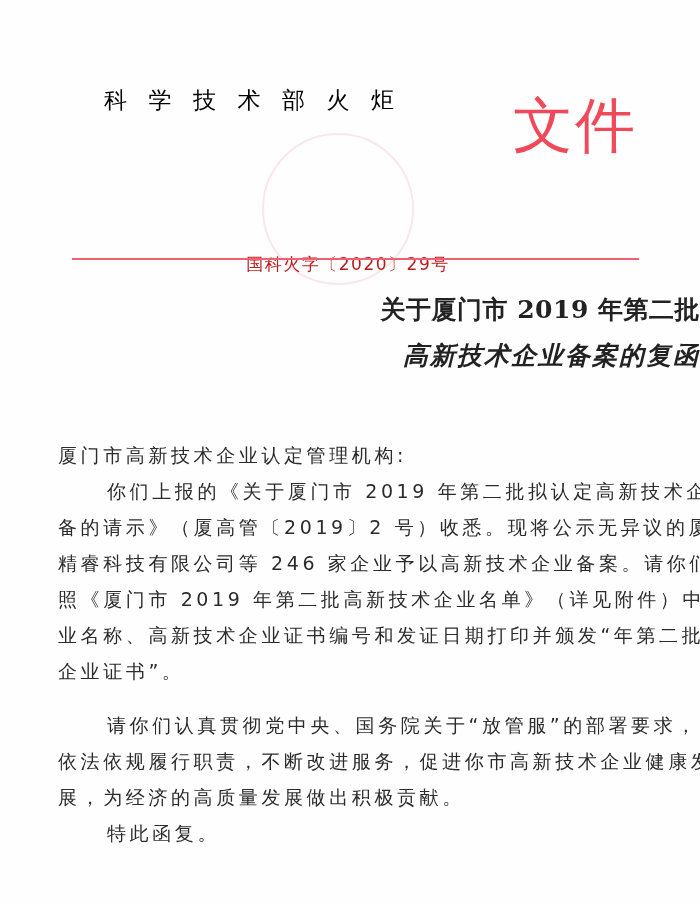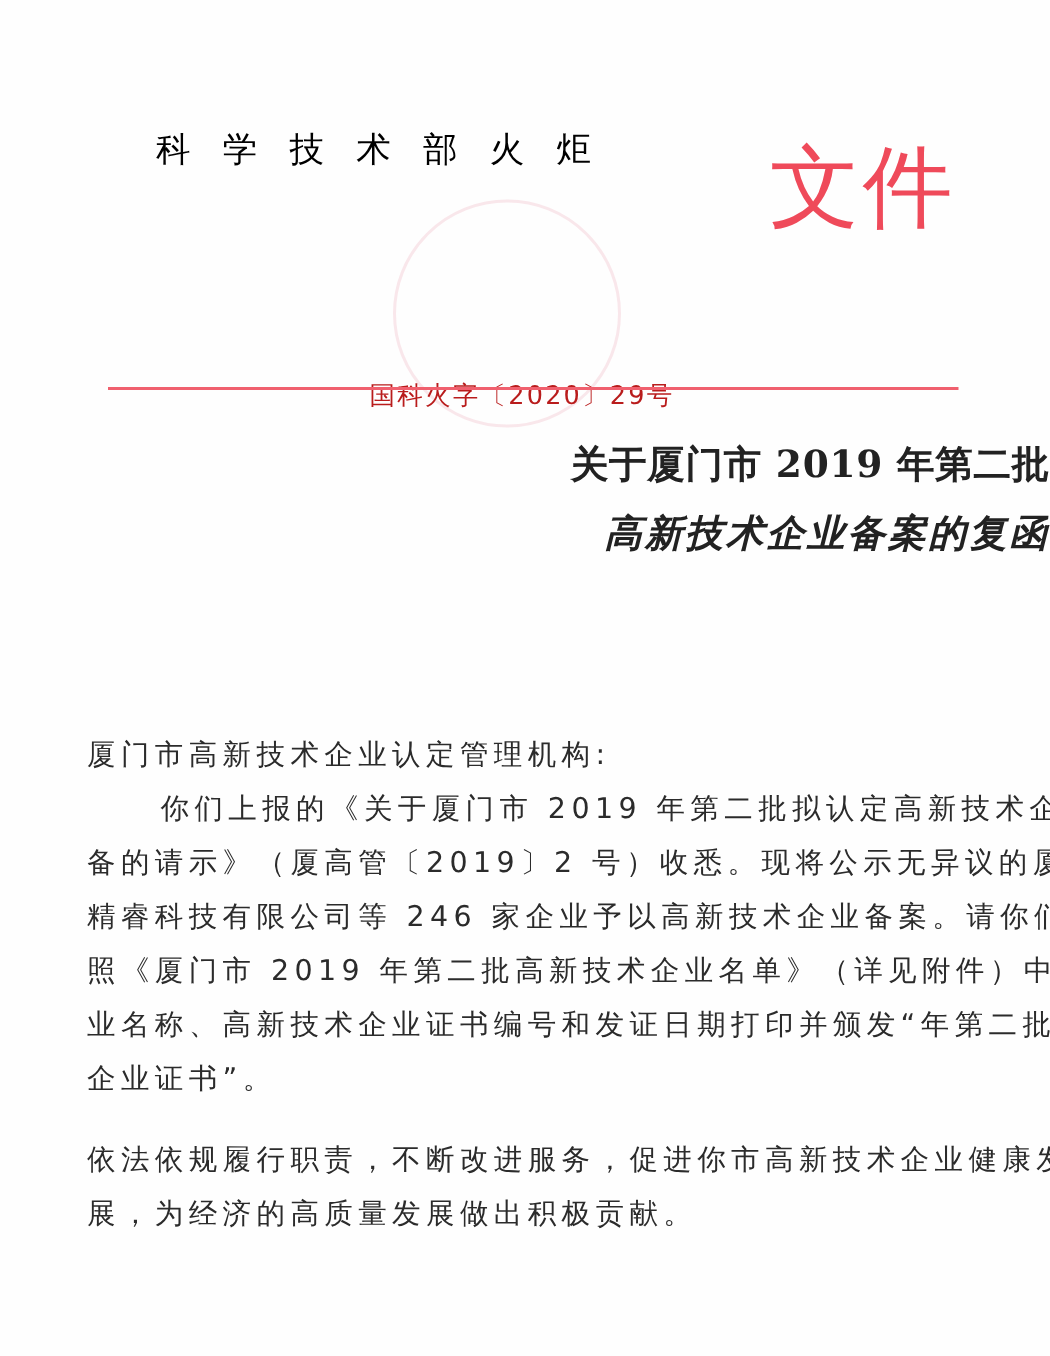--- a/index.html
+++ b/index.html
@@ -101,21 +101,20 @@
     .body-text {
       position: absolute;
       left: 58px;
       width: 586px;
       color: #2b2b2b;
       font-family: "DejaVu Sans", "Liberation Sans", sans-serif;
       font-size: 19px;
       line-height: 36px;
       letter-spacing: 3.6px;
       white-space: nowrap;
-      margin-top: 48px;
     }
     .line {
       display: block;
       height: 36px;
       white-space: nowrap;
       overflow: visible;
     }
     .indent { padding-left: 49px; }
     .salutation { top: 437px; }
     .para1 { top: 473px; }
@@ -146,18 +145,22 @@
   <div class="body-text para1">
     <span class="line indent">你们上报的《关于厦门市 2019 年第二批拟认定高新技术企业报</span>
     <span class="line">备的请示》（厦高管〔2019〕2 号）收悉。现将公示无异议的厦门</span>
     <span class="line">精睿科技有限公司等 246 家企业予以高新技术企业备案。请你们按</span>
     <span class="line">照《厦门市 2019 年第二批高新技术企业名单》（详见附件）中的企</span>
     <span class="line">业名称、高新技术企业证书编号和发证日期打印并颁发“年第二批</span>
     <span class="line">企业证书”。</span>
   </div>
 
   <div class="body-text para2">
+    <span class="line indent">请你们认真贯彻党中央、国务院关于“放管服”的部署要求，</span>
     <span class="line">依法依规履行职责，不断改进服务，促进你市高新技术企业健康发</span>
     <span class="line">展，为经济的高质量发展做出积极贡献。</span>
   </div>
 
+  <div class="body-text closing">
+    <span class="line indent">特此函复。</span>
+  </div>
 
 </div>
 
 </body></html>

